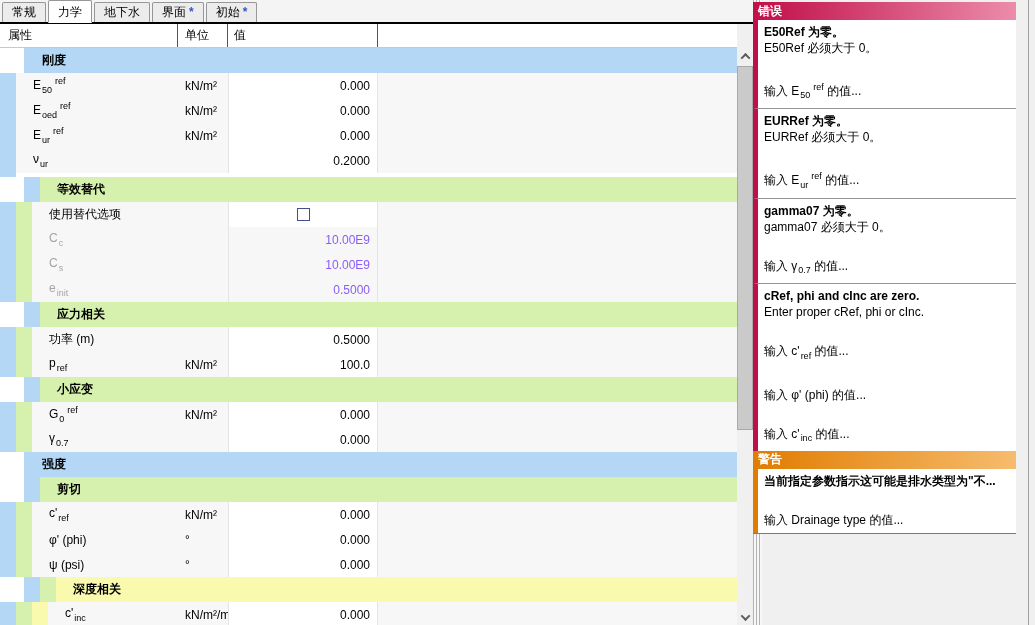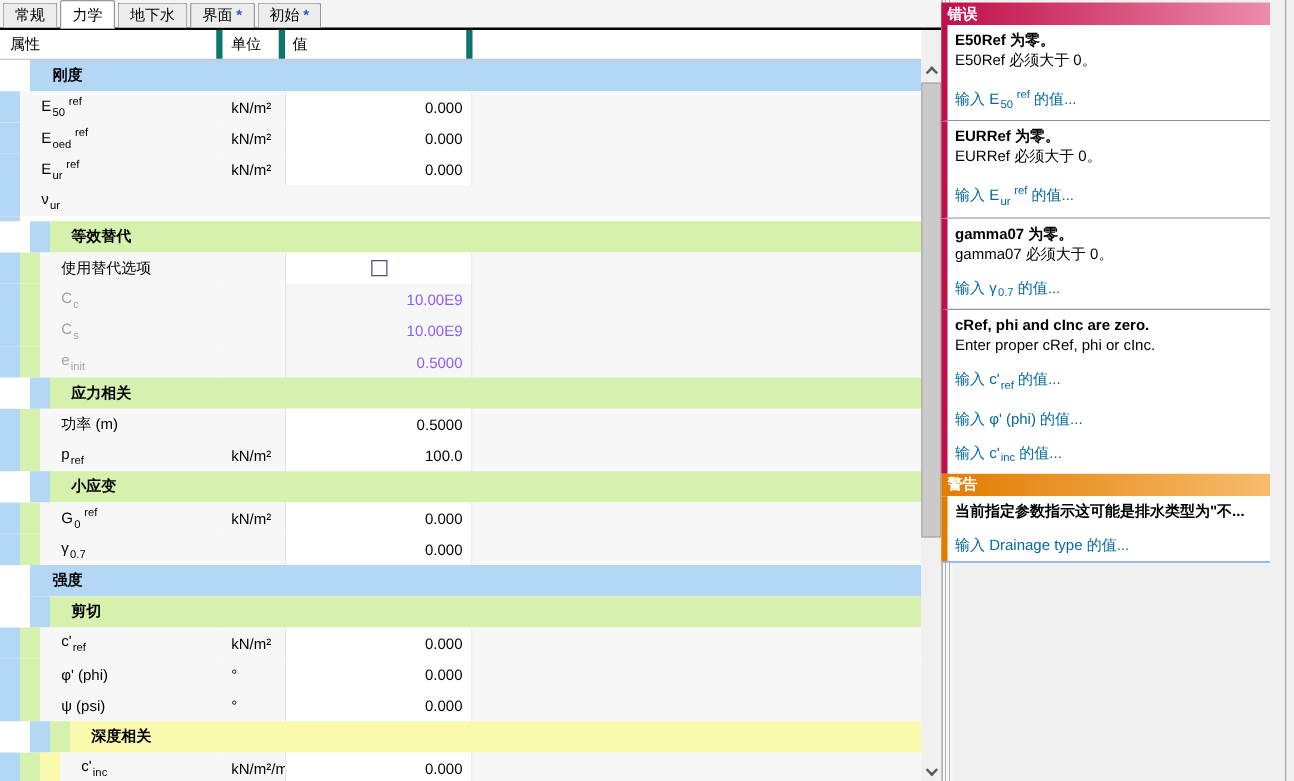--- a/index.html
+++ b/index.html
@@ -26,21 +26,21 @@
   .tab.active {
     background:#fff; height:23px; line-height:22px; margin-bottom:-1px;
     border-bottom:1px solid #fff; z-index:3; position:relative;
   }
   .tab .star { color:#3355cc; font-weight:bold; margin-left:3px; }
   
   .colheader {
     position:absolute; left:0; top:24px; width:737px; height:24px;
     background:#fff; border-bottom:1px solid #c9c9c9; display:flex;
   }
-  .colheader .ch { line-height:23px; border-right:5px solid #0f766e; }
+  .colheader .ch { line-height:23px; border-right:1px solid #0f766e; }
   .ch-prop { width:178px; padding-left:8px; }
   .ch-unit { width:50px; padding-left:7px; }
   .ch-value { width:150px; padding-left:6px; }
   .ch-fill { flex:1; border-right:none !important; }
   
   .ptable { position:absolute; left:0; top:48px; width:737px; height:577px; overflow:hidden; background:#fff; }
   .sec { height:25px; display:flex; align-items:stretch;margin-left:24px; }
   .sec .band { display:flex; align-items:center; font-weight:bold; flex:1; }
   .band.pl { padding-left:17px; }
   .band.pl1 { padding-left:18px; }
@@ -93,21 +93,21 @@
     color:#fff; font-weight:bold;
   }
   .fb-header.err { background:linear-gradient(to right,#c00e48,#ec8cab); }
   .fb-header.warn { background:linear-gradient(to right,#e17c00,#f6bc6e); }
   .fb-item { background:#fff; padding:3px 6px 5px 6px; border-bottom:1px solid #949494; }
   .fb-item.err { border-left:5px solid #c00e48; }
   .fb-item.warn { border-left:5px solid #e17c00; border-bottom:none; }
   .fb-item.last-err { border-bottom:none; }
   .fb-title { font-weight:bold; line-height:15px; margin-top:2px; white-space:nowrap; overflow:hidden; }
   .fb-desc { line-height:15px; margin-top:1px; }
-  .fb-link { color:#0369a1; line-height:15px; margin-top:12px; cursor:pointer; white-space:nowrap; }
+  .fb-link { color:#000000; line-height:15px; margin-top:24px; cursor:pointer; white-space:nowrap; }
 </style>
 </head>
 <body>
 
 <div class="tabbar">
   <div class="tab"><span>常规</span></div>
   <div class="tab active"><span>力学</span></div>
   <div class="tab"><span>地下水</span></div>
   <div class="tab"><span>界面</span><span class="star">*</span></div>
   <div class="tab"><span>初始</span><span class="star">*</span></div>
@@ -155,20 +155,21 @@
     <div class="cell cell-value">0.000</div>
     <div class="cell cell-fill"></div>
   </div>
 
   <div class="prow lv2">
     <div class="strip s-blue"></div>
     <div class="cell cell-prop">
         <span><span>ν</span><sub>ur</sub></span>
       </div>
     <div class="cell cell-unit"></div>
+    <div class="cell cell-value">0.2000</div>
     <div class="cell cell-fill"></div>
   </div>
 
   <div class="gap4">
       <div class="strip s-blue"></div>
       <div class="fill"></div>
     </div>
 
   <div class="sec">
     <div class="strip s-blue"></div>

